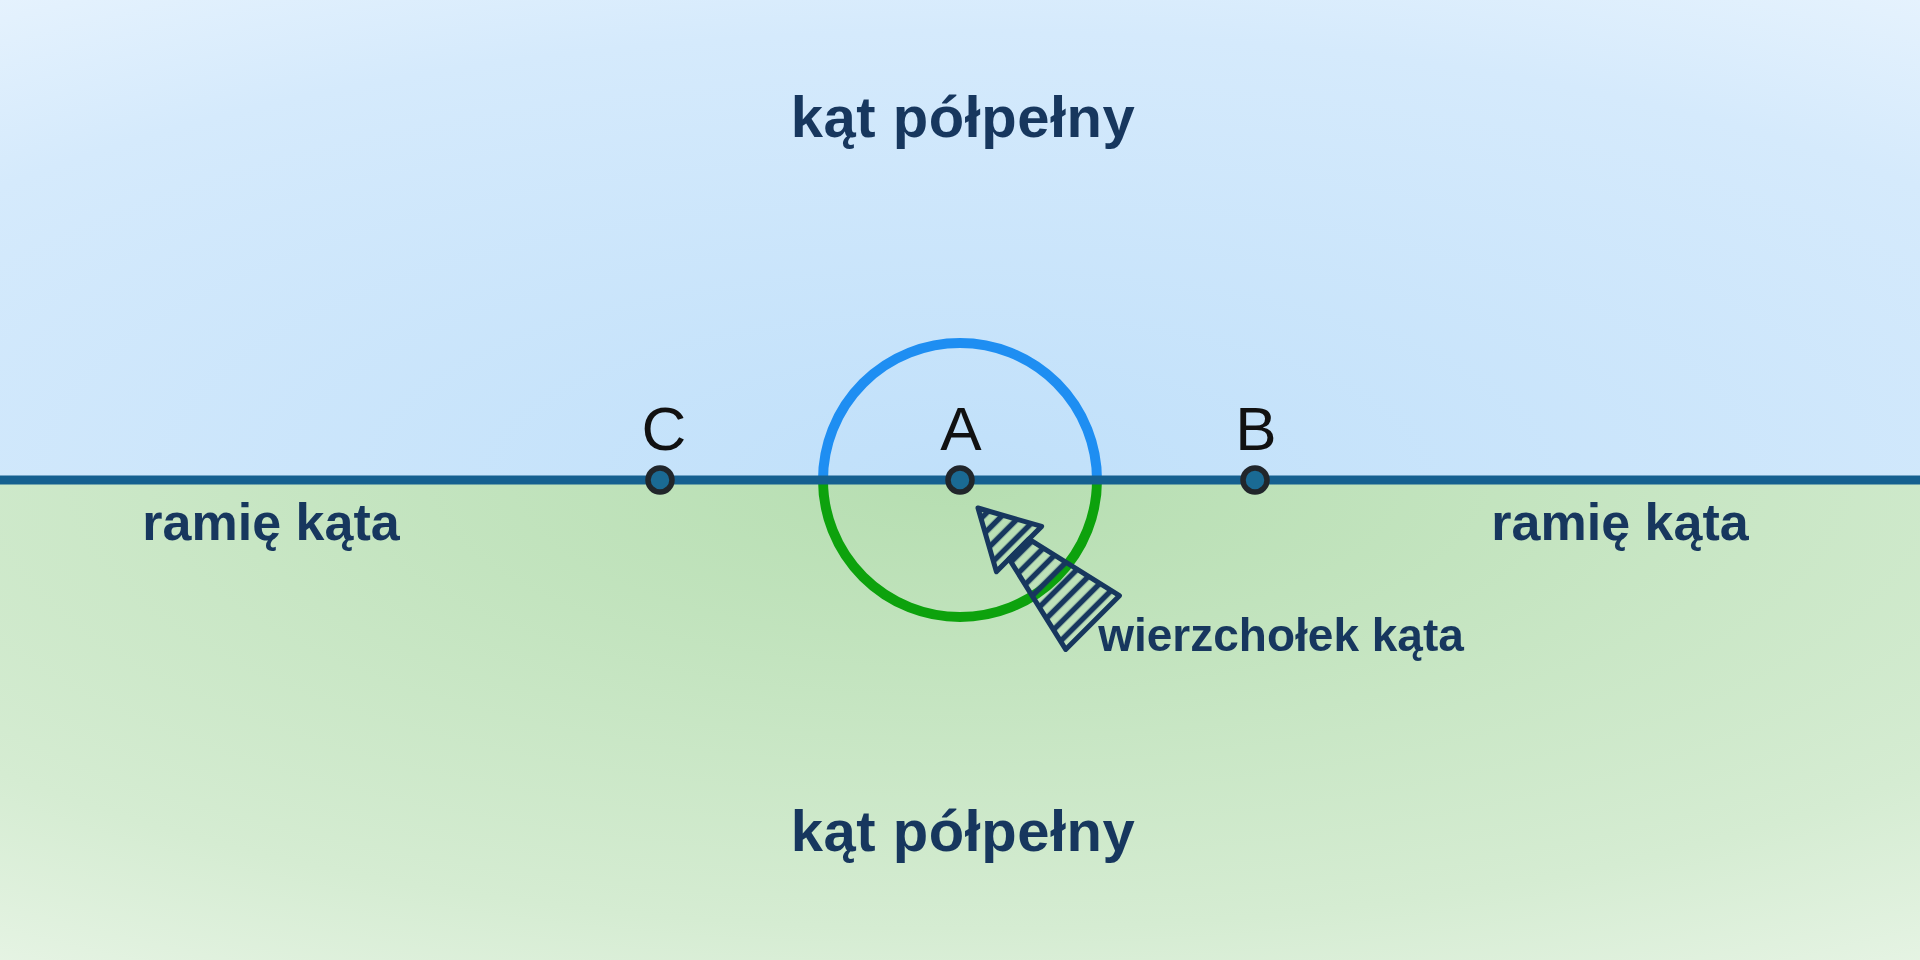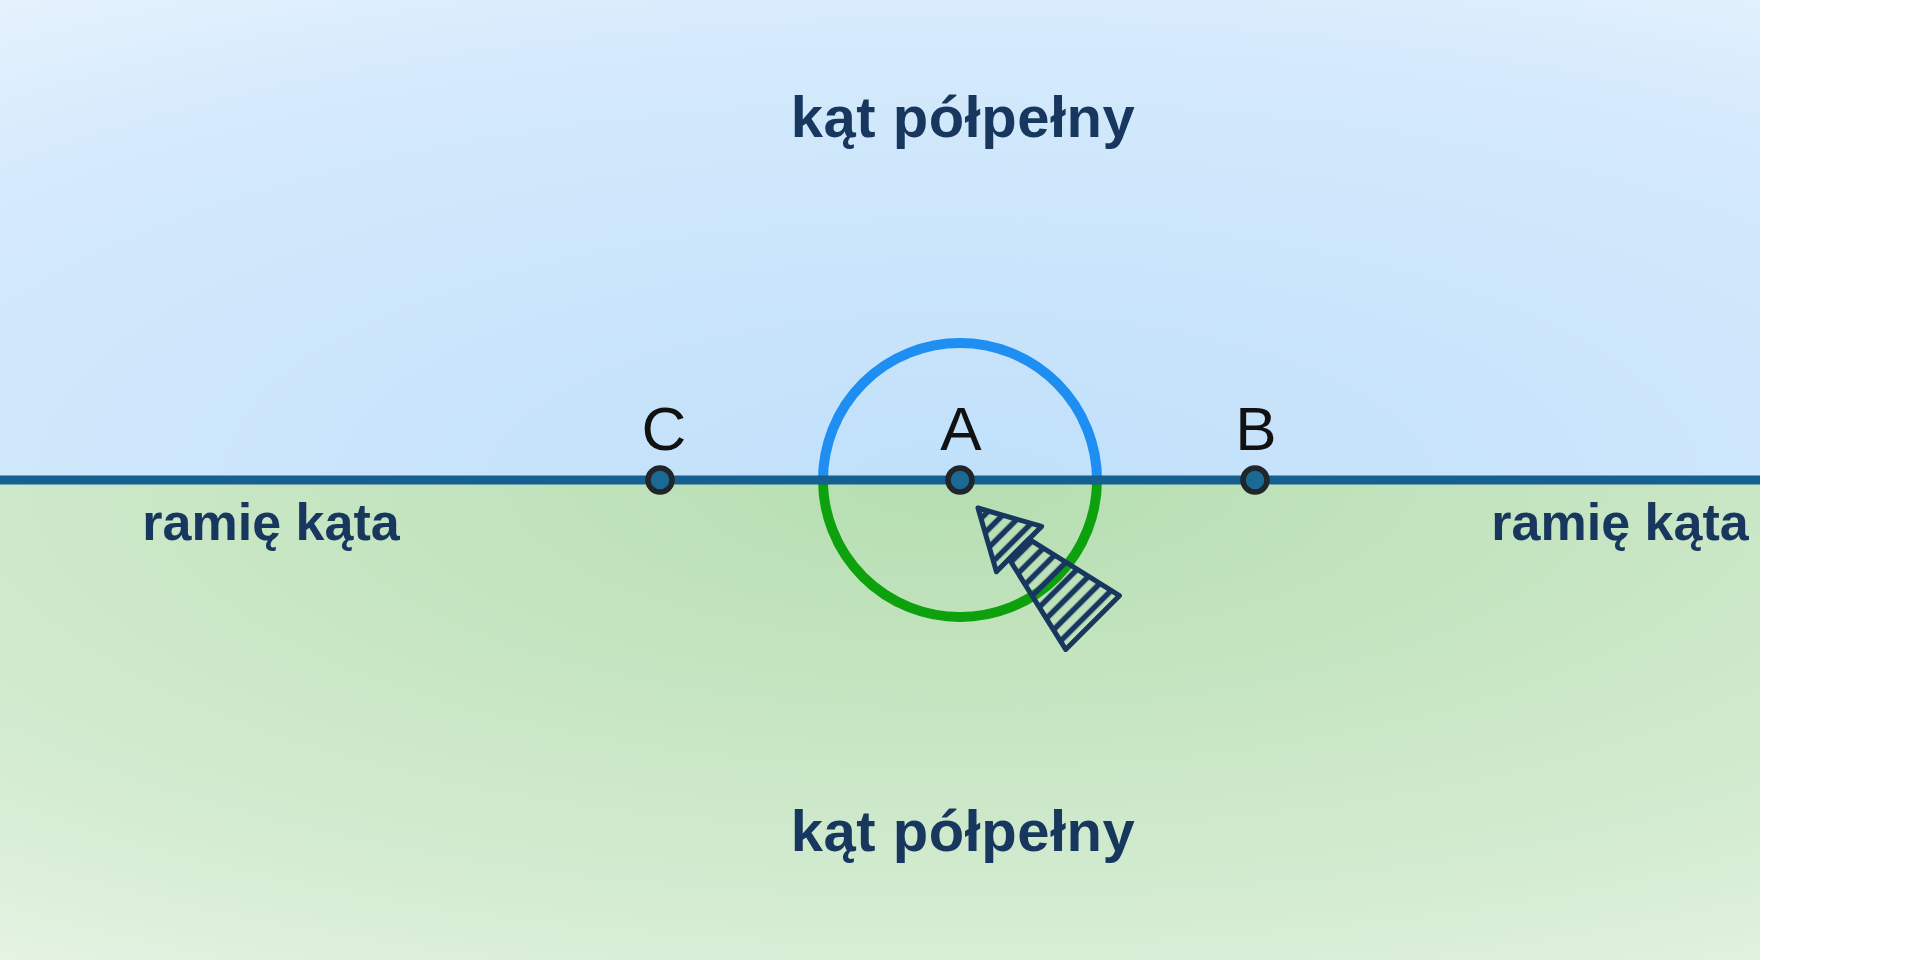--- a/index.html
+++ b/index.html
@@ -10,21 +10,21 @@
     --point-fill:#1a6a94;
     --point-ring:#21262b;
     --letter:#111111;
     --bg-top-center:#c0e0fa;
     --bg-bottom-center:#b6deb1;
   }
   html,body{margin:0;padding:0;}
   body{font-family:"Liberation Sans", sans-serif;}
   .canvas{
     position:relative;
-    width:1760px;height:960px;
+    width:1920px;height:960px;
     overflow:hidden;
     background:#fde047;
   }
   .half{position:absolute;left:0;width:1920px;height:480px;}
   .half-top{
     top:0;
     background:radial-gradient(120% 170% at 50% 100%, var(--bg-top-center) 0%, #d5eafc 55%, #ffffff 100%);
   }
   .half-bottom{
     top:480px;
@@ -95,18 +95,19 @@
       </g>
     </g>
   </svg>
 
   <div class="lbl title title-top">kąt półpełny</div>
   <div class="lbl title title-bottom">kąt półpełny</div>
 
   <div class="lbl arm arm-left">ramię kąta</div>
   <div class="lbl arm arm-right">ramię kąta</div>
 
+  <div class="lbl vertex-lbl">wierzchołek kąta</div>
 
   <div class="pt-letter pt-c">C</div>
   <div class="pt-letter pt-a">A</div>
   <div class="pt-letter pt-b">B</div>
 
 </div>
 
 </body></html>

